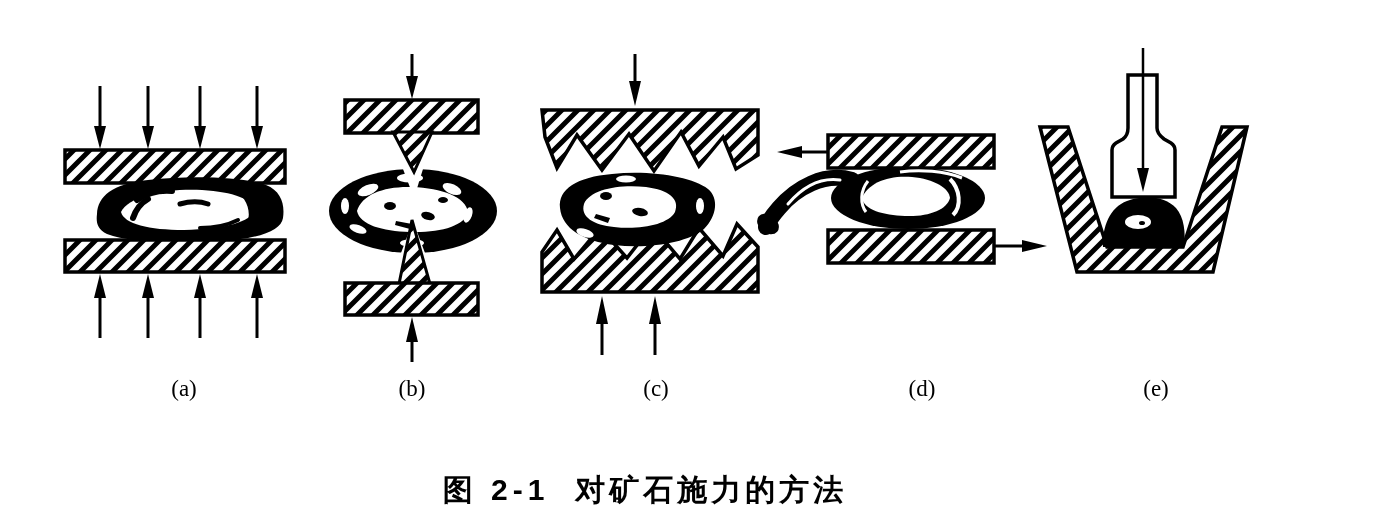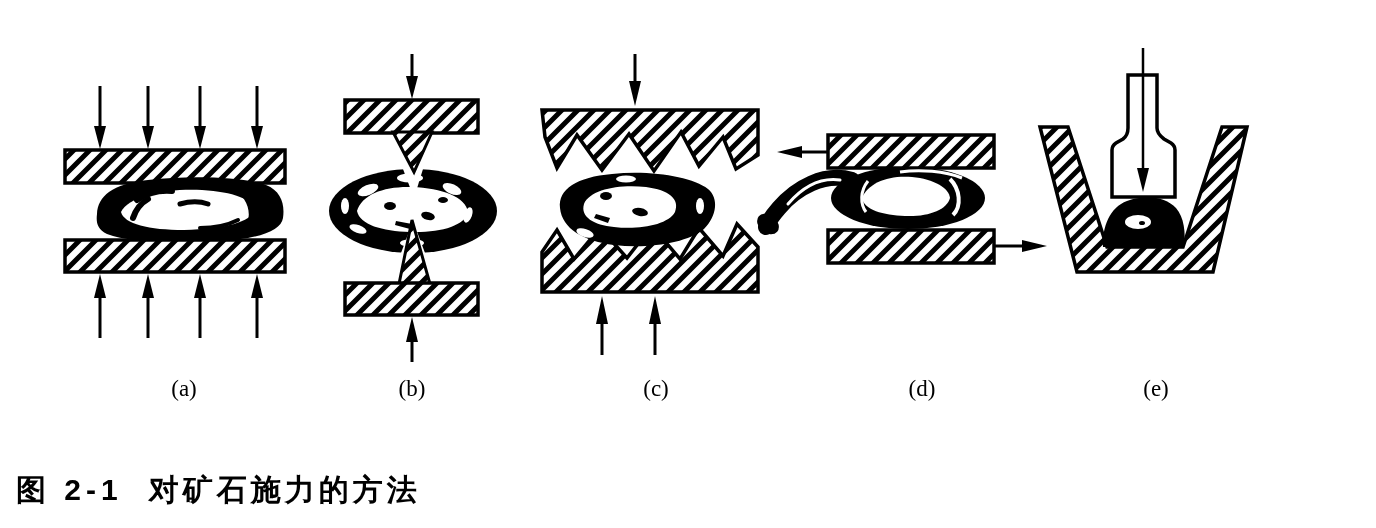--- a/index.html
+++ b/index.html
@@ -2,21 +2,21 @@
 <html><head>
 <meta charset="utf-8">
 <style>
   html,body{margin:0;padding:0;background:#ffffff;}
   .page{position:relative;width:1376px;height:528px;background:#ffffff;overflow:hidden;
         font-family:"Liberation Serif", serif;}
   .art{position:absolute;left:0;top:0;}
   .panel-label{position:absolute;top:376px;transform:translateX(-50%);
         font-size:23px;color:#000;white-space:nowrap;}
   .pl-a{left:184px;} .pl-b{left:412px;} .pl-c{left:656px;} .pl-d{left:922px;} .pl-e{left:1156px;}
-  .caption{position:absolute;top:470px;left:16px;width:1290px;
+  .caption{position:absolute;top:470px;left:0;width:1290px;text-align:center;
         font-family:"Liberation Sans", sans-serif;font-weight:bold;font-size:30px;color:#000;}
   .caption .num{letter-spacing:5px;margin-right:26px;}
   .caption .ttl{letter-spacing:4px;}
 </style>
 </head>
 <body>
 
 <div class="page">
 
   <svg class="art" width="1376" height="420" viewBox="0 0 1376 420">

